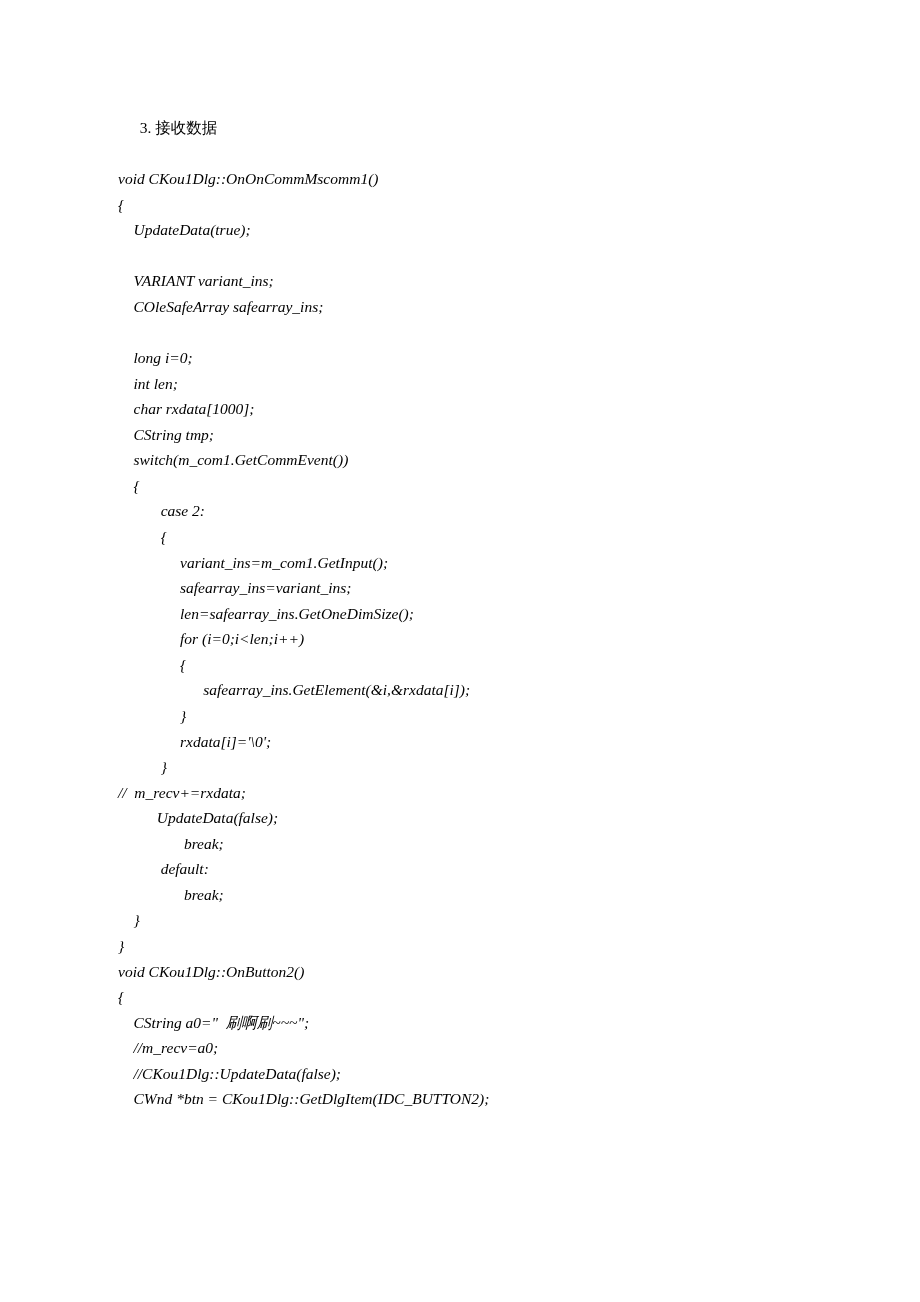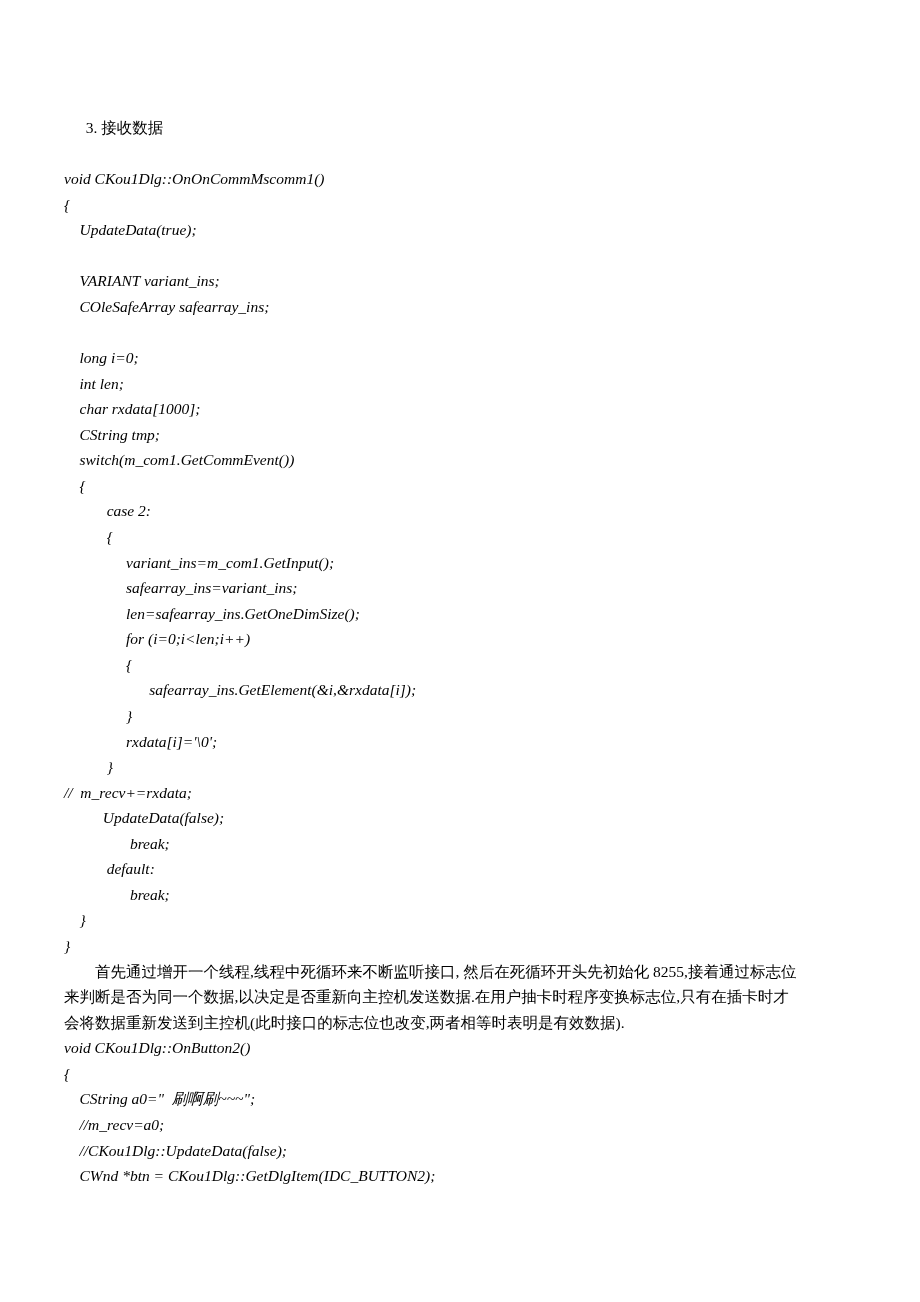--- a/index.html
+++ b/index.html
@@ -7,21 +7,21 @@
     padding: 0;
     background: #fff;
     font-family: "Times New Roman", "SimSun", serif;
     font-size: 15.5px;
     line-height: 1.65;
     color: #000;
   }
   .page {
     width: 920px;
     min-height: 1302px;
-    padding: 115px 118px 80px 64px;
+    padding: 115px 118px 80px 118px;
     box-sizing: border-box;
   }
   .heading-item {
     text-indent: 1.4em;
   }
   .code-block {
     white-space: pre;
     font-family: "Times New Roman", "SimSun", serif;
     font-style: italic;
   }
@@ -71,21 +71,20 @@
            }
 //  m_recv+=rxdata;
           UpdateData(false);
                  break;
            default:
                  break;
     }
 }</div>
 
 
-  <div class="para">首先通过增开一个线程,线程中死循环来不断监听接口,  然后在死循环开头先初始化 8255,接着通过标志位来判断是否为同一个数据,以决定是否重新向主控机发送数据.在用户抽卡时程序变换标志位,只有在插卡时才会将数据重新发送到主控机(此时接口的标志位也改变,两者相等时表明是有效数据).</div>
 
   <div class="code-block">void CKou1Dlg::OnButton2()
 {
     CString a0="  刷啊刷~~~";
     //m_recv=a0;
     //CKou1Dlg::UpdateData(false);
     CWnd *btn = CKou1Dlg::GetDlgItem(IDC_BUTTON2);</div>
 
 </div>
 

